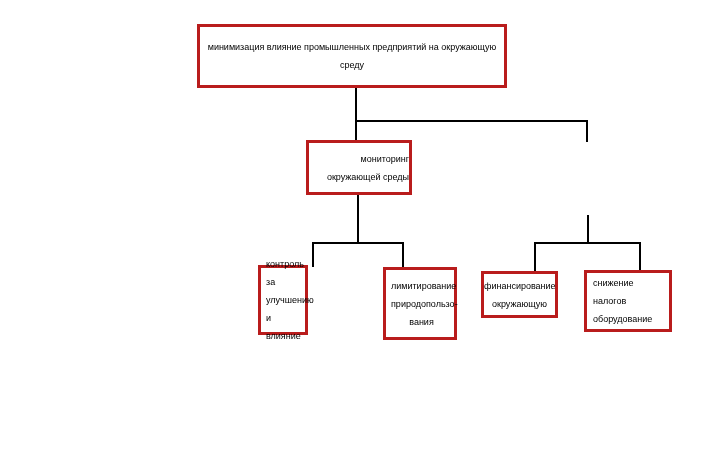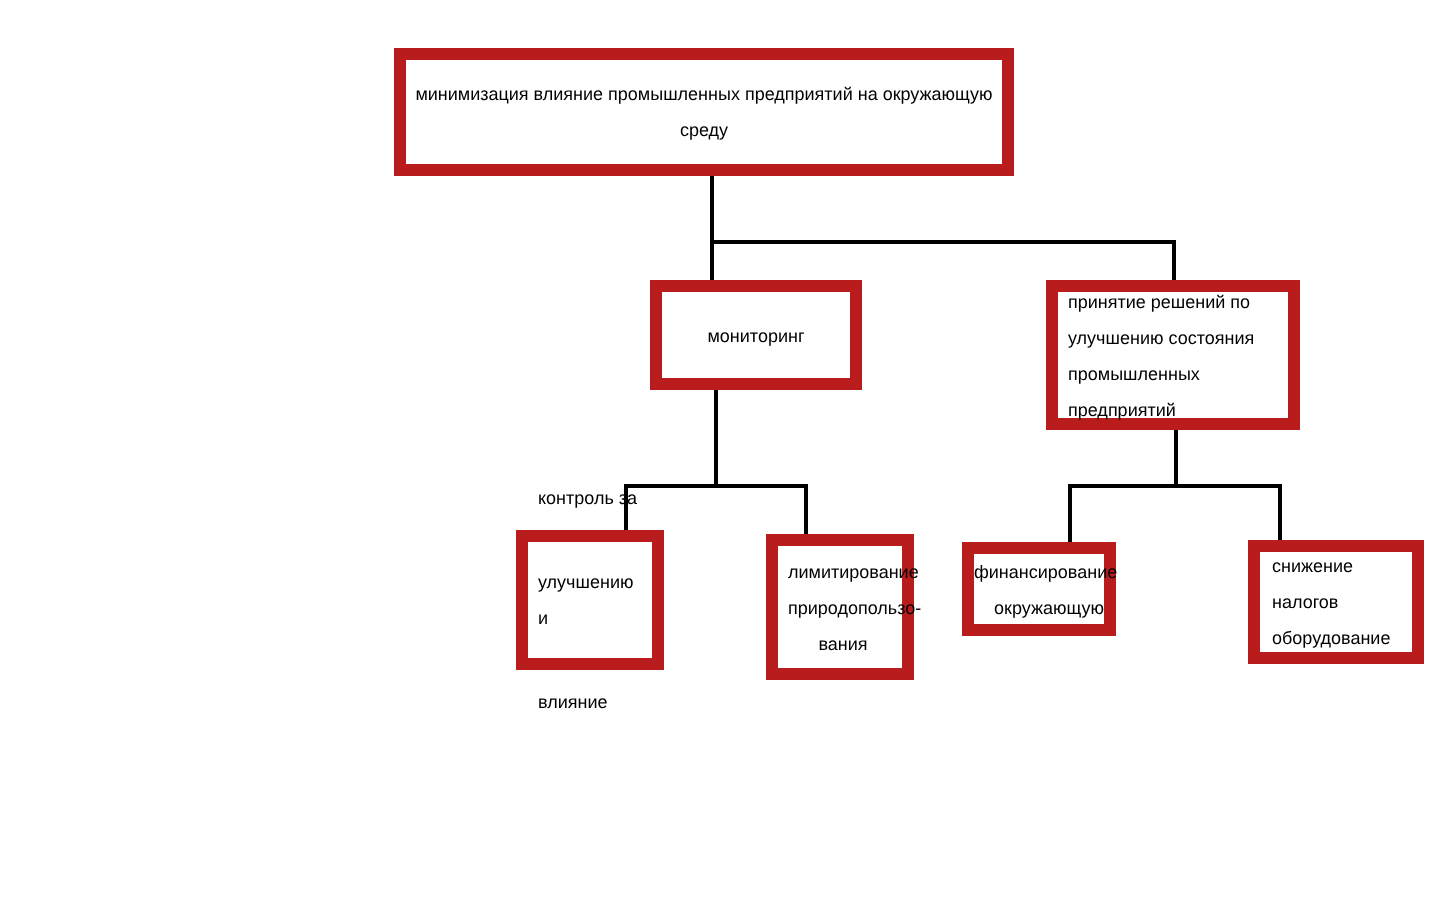--- a/index.html
+++ b/index.html
@@ -13,21 +13,21 @@
     height: 457px;
     background: #ffffff;
     font-family: "Liberation Sans", sans-serif;
     color: #000000;
     overflow: hidden;
   }
   .node {
     position: absolute;
     box-sizing: border-box;
     background: #ffffff;
-    border: 6px solid #b91c1c;
+    border: 3px solid #b91c1c;
     display: flex;
     flex-direction: column;
     justify-content: center;
     font-size: 9px;
     line-height: 18px;
   }
   .node .line { display: block; }
   .center { text-align: center; }
   .leftpad { padding-left: 5px; padding-right: 2px; }
   .connector {
@@ -51,45 +51,41 @@
 
   <div class="connector" style="left:587px; top:215px; width:2px; height:29px;"></div>
   <div class="connector" style="left:534px; top:242px; width:107px; height:2px;"></div>
   <div class="connector" style="left:534px; top:242px; width:2px; height:31px;"></div>
   <div class="connector" style="left:639px; top:242px; width:2px; height:30px;"></div>
 
   <div class="node center" style="left:197px; top:24px; width:310px; height:64px;">
     <span class="line">минимизация влияние промышленных предприятий на окружающую среду</span>
   </div>
 
-  <div class="node center" style="left:325px; top:140px; width:106px; height:55px;">
+  <div class="node center" style="left:306px; top:140px; width:106px; height:55px;text-align:right;">
     <span class="line">мониторинг</span>
+    <span class="line">окружающей среды</span>
   </div>
 
-  <div class="node leftpad" style="left:523px; top:140px; width:127px; height:75px;">
-    <span class="line">принятие решений по</span>
-    <span class="line">улучшению состояния</span>
-    <span class="line">промышленных предприятий</span>
-  </div>
 
-  <div class="node leftpad" style="left:258px; top:265px; width:74px; height:70px;gap:24px;">
+  <div class="node leftpad" style="left:258px; top:265px; width:50px; height:70px;">
     <span class="line">контроль за</span>
     <span class="line">улучшению и</span>
     <span class="line">влияние</span>
   </div>
 
   <div class="node leftpad" style="left:383px; top:267px; width:74px; height:73px;text-align:center;">
     <span class="line">лимитирование</span>
     <span class="line">природопользо-</span>
     <span class="line">вания</span>
   </div>
 
-  <div class="node center" style="left:481px; top:271px; width:77px; height:47px;text-align:right;">
+  <div class="node center" style="left:481px; top:271px; width:77px; height:47px;">
     <span class="line">финансирование</span>
     <span class="line">окружающую</span>
   </div>
 
-  <div class="node leftpad" style="left:624px; top:270px; width:88px; height:62px; padding-left:6px;">
+  <div class="node leftpad" style="left:584px; top:270px; width:88px; height:62px; padding-left:6px;">
     <span class="line">снижение налогов</span>
     <span class="line">оборудование</span>
   </div>
 
 </div>
 
 </body></html>

